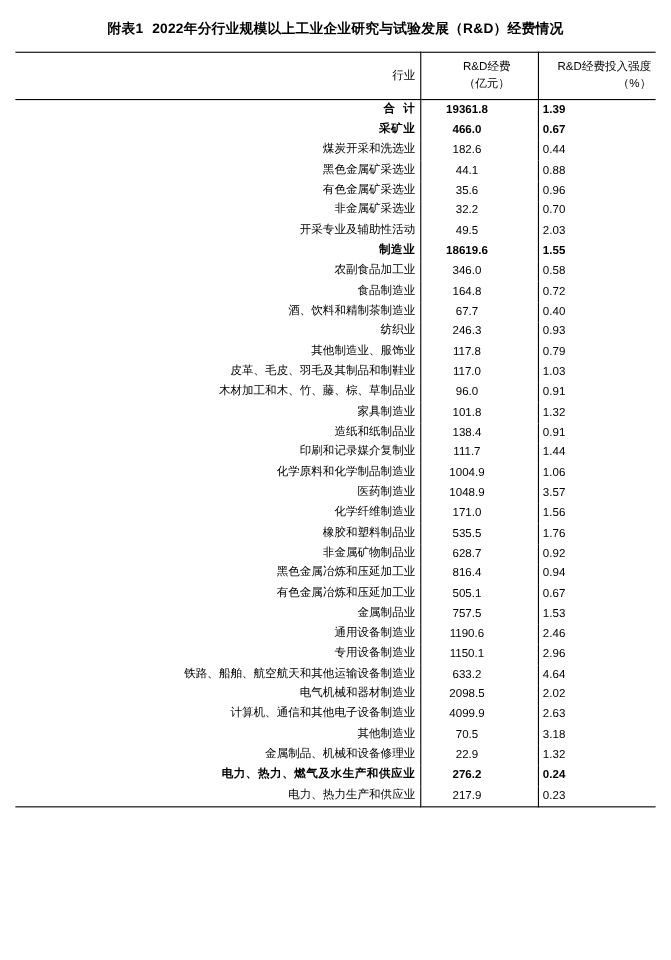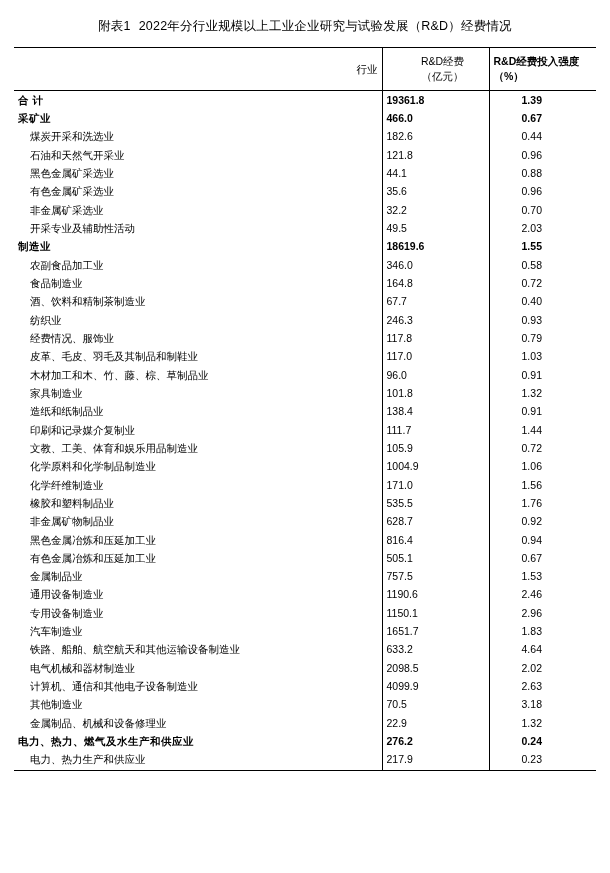--- a/index.html
+++ b/index.html
@@ -17,21 +17,21 @@
   .page {
     width: 610px;
     height: 873px;
     position: relative;
     box-sizing: border-box;
     padding: 10px 14px 0 14px;
   }
   .title {
     text-align: center;
     font-size: 12.5px;
-    font-weight: normal;
+    font-weight: bold;
     letter-spacing: 0.2px;
     margin: 8px 0 12px 0;
     white-space: nowrap;
   }
   .title .tnum {
     margin-right: 8px;
   }
   table.rd {
     width: 582px;
     margin: 0 auto;
@@ -56,42 +56,42 @@
   }
   table.rd thead th.h-industry {
     text-align: right;
     border-left: none;
   }
   table.rd thead th.h-exp {
     text-align: center;
     padding-left: 18px;
   }
   table.rd thead th.h-int {
-    text-align: left;
+    text-align: right;
     border-right: none;
-    font-weight: bold;
   }
   table.rd tbody td {
     padding: 1.2px 4px;
     line-height: 1.52;
     font-size: 10.5px;
     border-left: 1px solid #000;
     border-right: 1px solid #000;
     white-space: nowrap;
   }
   table.rd tbody td.name {
+    text-align: right;
+    border-left: none;
+    font-family: Liberation Mono, monospace;
+  }
+  table.rd tbody td.val {
+    text-align: center;
+    padding-right: 26px;
+  }
+  table.rd tbody td.val2 {
     text-align: left;
-    border-left: none;
-  }
-  table.rd tbody td.val {
-    text-align: left;
-    padding-right: 26px;
-  }
-  table.rd tbody td.val2 {
-    text-align: center;
     padding-right: 26px;
     border-right: none;
   }
   table.rd tbody tr.lvl0 td.name {
     padding-left: 4px;
     letter-spacing: 0.5px;
   }
   table.rd tbody tr.lvl1 td.name {
     padding-left: 16px;
   }
@@ -140,25 +140,20 @@
           <td class="name">采矿业</td>
           <td class="val">466.0</td>
           <td class="val2">0.67</td>
         </tr>
         <tr class="lvl1">
           <td class="name">煤炭开采和洗选业</td>
           <td class="val">182.6</td>
           <td class="val2">0.44</td>
         </tr>
         <tr class="lvl1">
-          <td class="name">石油和天然气开采业</td>
-          <td class="val">121.8</td>
-          <td class="val2">0.96</td>
-        </tr>
-        <tr class="lvl1">
           <td class="name">黑色金属矿采选业</td>
           <td class="val">44.1</td>
           <td class="val2">0.88</td>
         </tr>
         <tr class="lvl1">
           <td class="name">有色金属矿采选业</td>
           <td class="val">35.6</td>
           <td class="val2">0.96</td>
         </tr>
         <tr class="lvl1">
@@ -190,21 +185,21 @@
           <td class="name">酒、饮料和精制茶制造业</td>
           <td class="val">67.7</td>
           <td class="val2">0.40</td>
         </tr>
         <tr class="lvl1">
           <td class="name">纺织业</td>
           <td class="val">246.3</td>
           <td class="val2">0.93</td>
         </tr>
         <tr class="lvl1">
-          <td class="name">经费情况、服饰业</td>
+          <td class="name">其他制造业、服饰业</td>
           <td class="val">117.8</td>
           <td class="val2">0.79</td>
         </tr>
         <tr class="lvl1">
           <td class="name">皮革、毛皮、羽毛及其制品和制鞋业</td>
           <td class="val">117.0</td>
           <td class="val2">1.03</td>
         </tr>
         <tr class="lvl1">
           <td class="name">木材加工和木、竹、藤、棕、草制品业</td>
@@ -220,30 +215,30 @@
           <td class="name">造纸和纸制品业</td>
           <td class="val">138.4</td>
           <td class="val2">0.91</td>
         </tr>
         <tr class="lvl1">
           <td class="name">印刷和记录媒介复制业</td>
           <td class="val">111.7</td>
           <td class="val2">1.44</td>
         </tr>
         <tr class="lvl1">
-          <td class="name">文教、工美、体育和娱乐用品制造业</td>
-          <td class="val">105.9</td>
-          <td class="val2">0.72</td>
-        </tr>
-        <tr class="lvl1">
           <td class="name">化学原料和化学制品制造业</td>
           <td class="val">1004.9</td>
           <td class="val2">1.06</td>
         </tr>
         <tr class="lvl1">
+          <td class="name">医药制造业</td>
+          <td class="val">1048.9</td>
+          <td class="val2">3.57</td>
+        </tr>
+        <tr class="lvl1">
           <td class="name">化学纤维制造业</td>
           <td class="val">171.0</td>
           <td class="val2">1.56</td>
         </tr>
         <tr class="lvl1">
           <td class="name">橡胶和塑料制品业</td>
           <td class="val">535.5</td>
           <td class="val2">1.76</td>
         </tr>
         <tr class="lvl1">
@@ -268,25 +263,20 @@
         </tr>
         <tr class="lvl1">
           <td class="name">通用设备制造业</td>
           <td class="val">1190.6</td>
           <td class="val2">2.46</td>
         </tr>
         <tr class="lvl1">
           <td class="name">专用设备制造业</td>
           <td class="val">1150.1</td>
           <td class="val2">2.96</td>
-        </tr>
-        <tr class="lvl1">
-          <td class="name">汽车制造业</td>
-          <td class="val">1651.7</td>
-          <td class="val2">1.83</td>
         </tr>
         <tr class="lvl1">
           <td class="name">铁路、船舶、航空航天和其他运输设备制造业</td>
           <td class="val">633.2</td>
           <td class="val2">4.64</td>
         </tr>
         <tr class="lvl1">
           <td class="name">电气机械和器材制造业</td>
           <td class="val">2098.5</td>
           <td class="val2">2.02</td>

